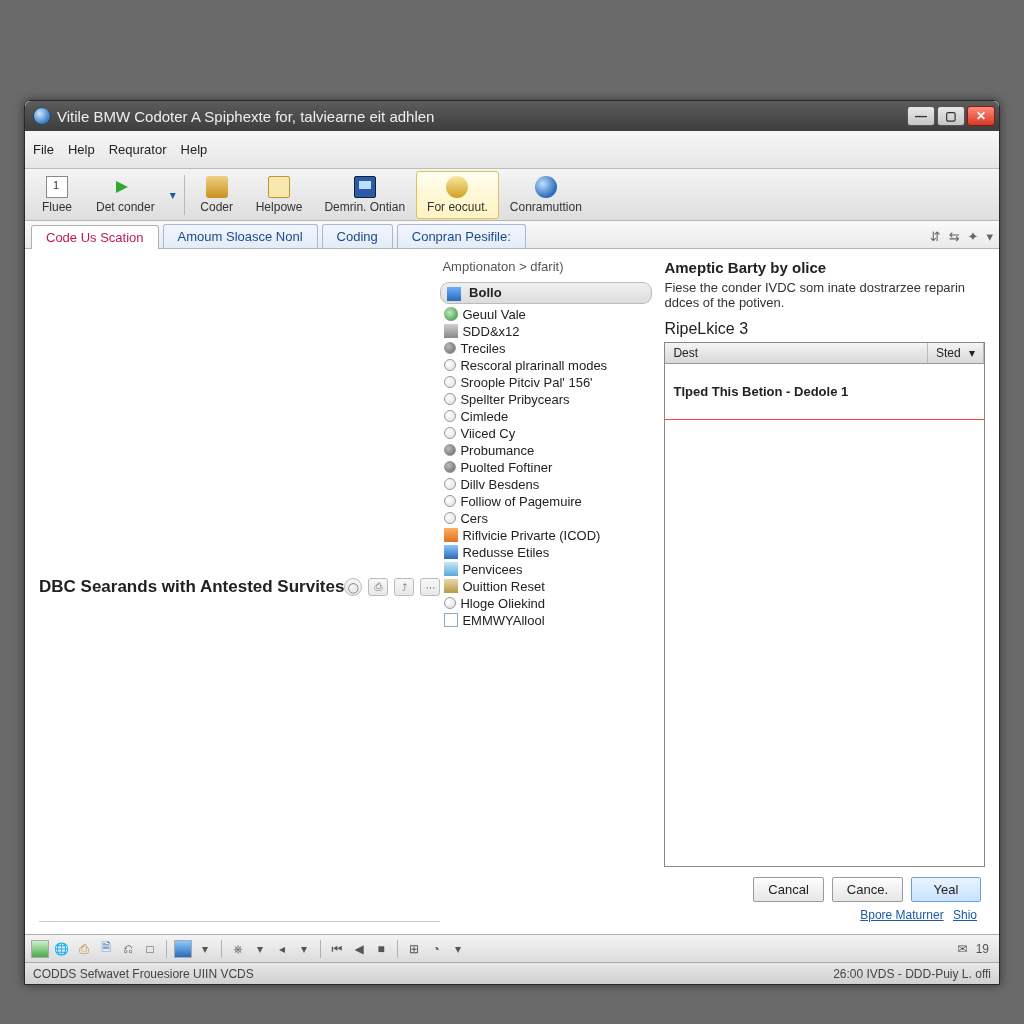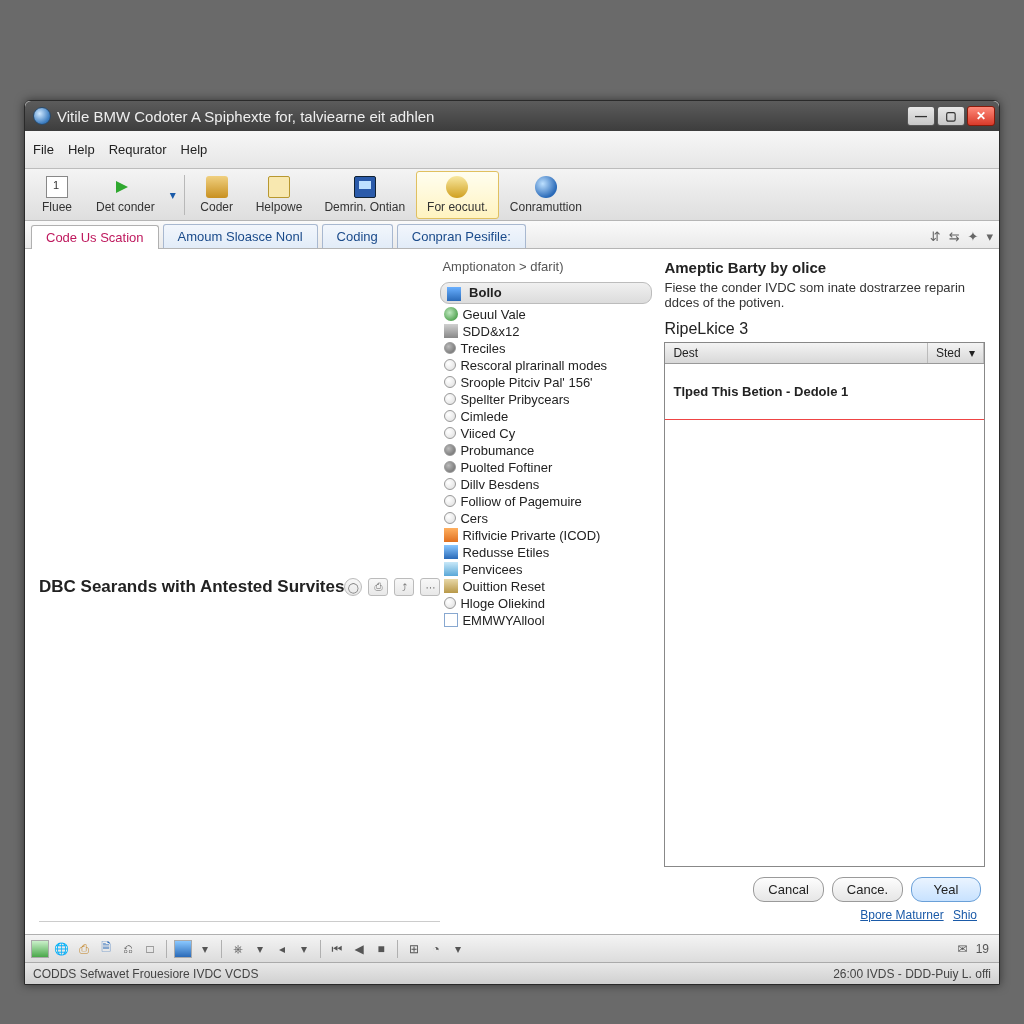--- a/index.html
+++ b/index.html
@@ -242,21 +242,21 @@
   }
   .btn-row {
     display:flex; justify-content:flex-end; gap:8px;
     padding: 10px 4px 4px 0;
   }
   .btn {
     min-width: 70px;
     padding: 4px 14px;
     background: linear-gradient(#fdfdfd,#e6e6e6);
     border: 1px solid #9a9a9a;
-    border-radius: 11px;
+    border-radius: 2px;
     font-size: 13px;
     text-align:center;
   }
   .btn.primary {
     background: linear-gradient(#eaf4ff,#c8e2ff);
     border-color:#6aa0d8;
   }
   .link-row { text-align:right; padding: 2px 8px 6px 0; }
   .link-row a { color:#1a5aa8; text-decoration:underline; font-size:12px; margin-left:6px;}
   
@@ -507,17 +507,17 @@
     <div class="bb-sep"></div>
     <span class="bico">⊞</span>
     <span class="bico">◔</span>
     <span class="bico">▾</span>
     <div class="spacer"></div>
     <span class="bico">✉</span>
     <span class="right-num">19</span>
   </div>
 
   <div class="statusbar">
-    <span>CODDS Sefwavet Frouesiore IVDC VCDS</span>
+    <span>CODDS Sefwavet Frouesiore UIIN VCDS</span>
     <span>26:00 IVDS - DDD-Puiy L. offi</span>
   </div>
 
 </div>
 
 </body></html>

